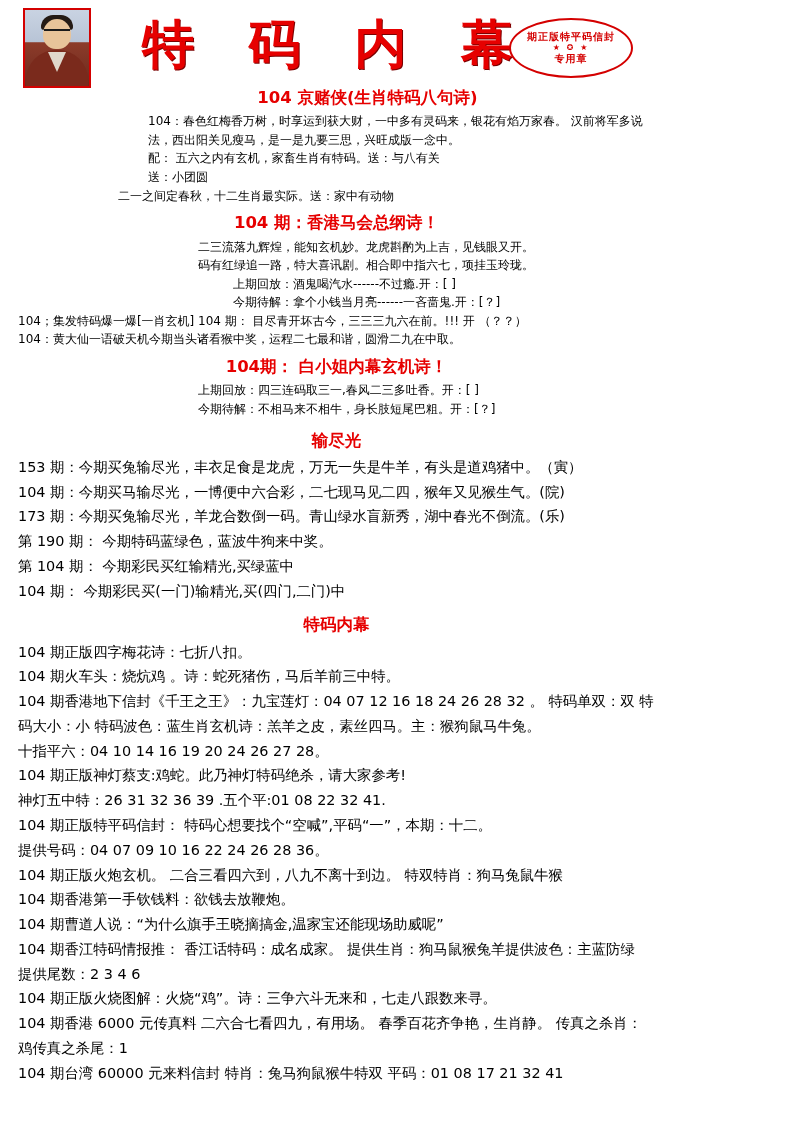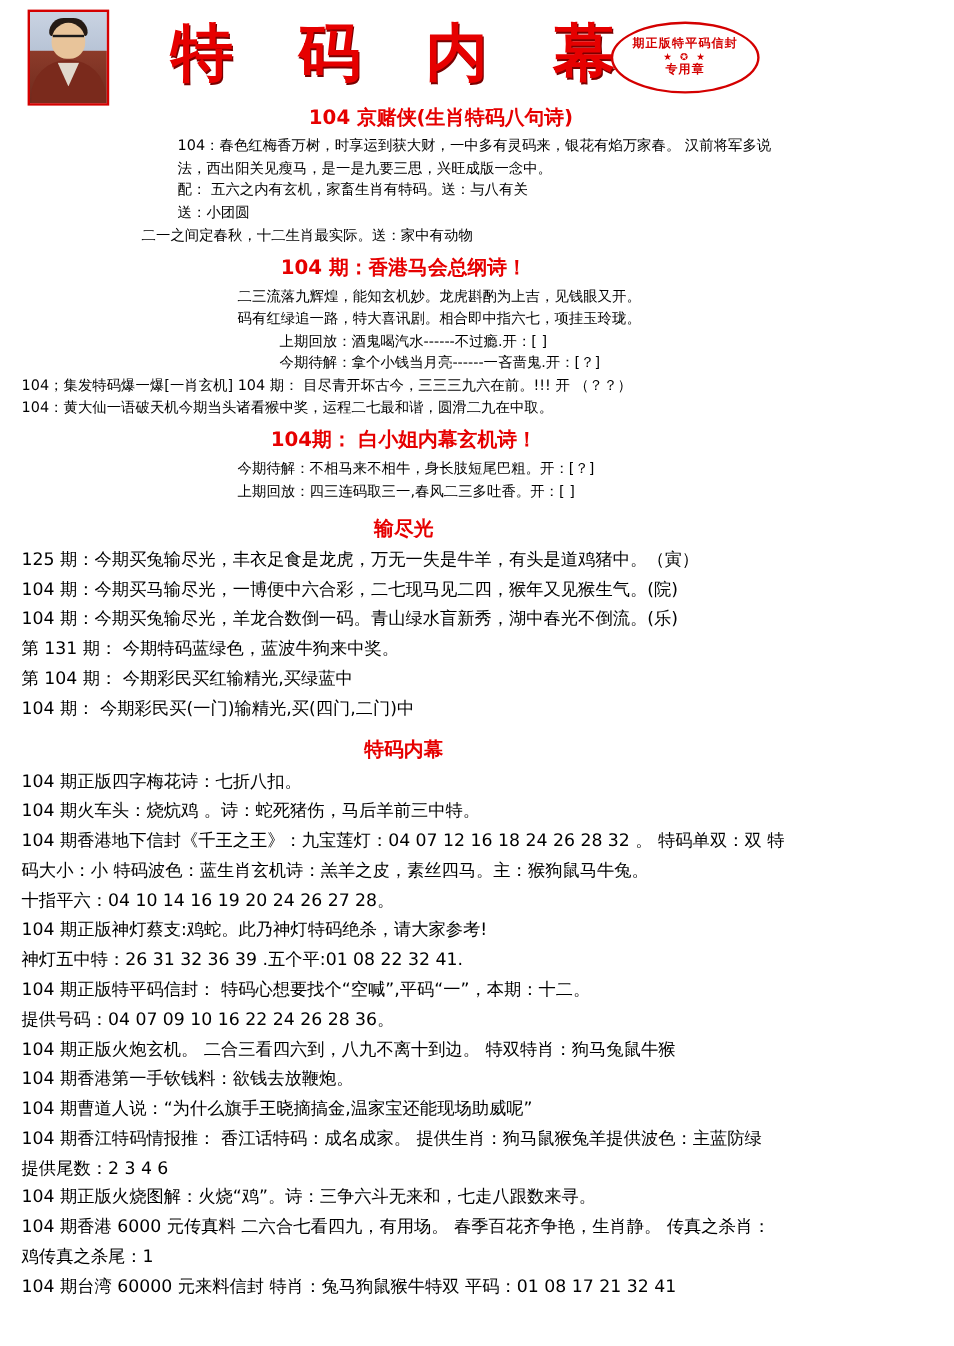--- a/index.html
+++ b/index.html
@@ -115,30 +115,30 @@
   <div class="sec-title">104 期：香港马会总纲诗！</div>
   <div class="blk ind3 tight">二三流落九辉煌，能知玄机妙。龙虎斟酌为上吉，见钱眼又开。</div>
   <div class="blk ind3 tight">码有红绿追一路，特大喜讯剧。相合即中指六七，项挂玉玲珑。</div>
 
   <div class="blk ind4 tight">上期回放：酒鬼喝汽水------不过瘾.开：[   ]</div>
   <div class="blk ind4 tight">今期待解：拿个小钱当月亮------一吝啬鬼.开：[？]</div>
   <div class="blk tight">104；集发特码爆一爆[一肖玄机] 104 期：   目尽青开坏古今，三三三九六在前。!!!   开  （？？）</div>
   <div class="blk tight">104：黄大仙一语破天机今期当头诸看猴中奖，运程二七最和谐，圆滑二九在中取。</div>
 
   <div class="sec-title">104期：  白小姐内幕玄机诗！</div>
+  <div class="blk ind3 tight">上期回放：四三连码取三一,春风二三多吐香。开：[    ]</div>
   <div class="blk ind3 tight">今期待解：不相马来不相牛，身长肢短尾巴粗。开：[？]</div>
-  <div class="blk ind3 tight">上期回放：四三连码取三一,春风二三多吐香。开：[    ]</div>
 
   <div class="gap"></div>
 
   <div class="sec-title">输尽光</div>
-  <div class="row">125 期：今期买兔输尽光，丰衣足食是龙虎，万无一失是牛羊，有头是道鸡猪中。（寅）</div>
+  <div class="row">153 期：今期买兔输尽光，丰衣足食是龙虎，万无一失是牛羊，有头是道鸡猪中。（寅）</div>
   <div class="row">104 期：今期买马输尽光，一博便中六合彩，二七现马见二四，猴年又见猴生气。(院)</div>
-  <div class="row">104 期：今期买兔输尽光，羊龙合数倒一码。青山绿水盲新秀，湖中春光不倒流。(乐)</div>
-  <div class="row">第 131 期：  今期特码蓝绿色，蓝波牛狗来中奖。</div>
+  <div class="row">173 期：今期买兔输尽光，羊龙合数倒一码。青山绿水盲新秀，湖中春光不倒流。(乐)</div>
+  <div class="row">第 190 期：  今期特码蓝绿色，蓝波牛狗来中奖。</div>
   <div class="row">第 104 期：  今期彩民买红输精光,买绿蓝中</div>
   <div class="row">104 期：  今期彩民买(一门)输精光,买(四门,二门)中</div>
 
   <div class="gap"></div>
 
   <div class="sec-title">特码内幕</div>
   <div class="row">104 期正版四字梅花诗：七折八扣。</div>
   <div class="row">104 期火车头：烧炕鸡 。诗：蛇死猪伤，马后羊前三中特。</div>
   <div class="row">104 期香港地下信封《千王之王》：九宝莲灯：04 07 12 16 18 24 26 28 32 。  特码单双：双  特码大小：小  特码波色：蓝生肖玄机诗：羔羊之皮，素丝四马。主：猴狗鼠马牛兔。</div>
   <div class="row">十指平六：04 10 14 16 19 20 24 26 27 28。</div>

